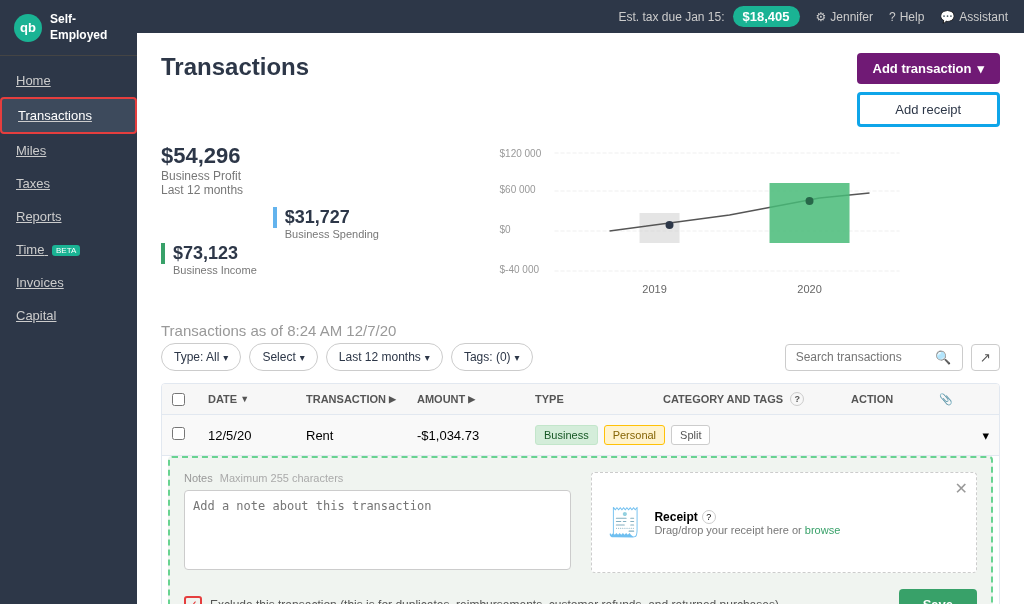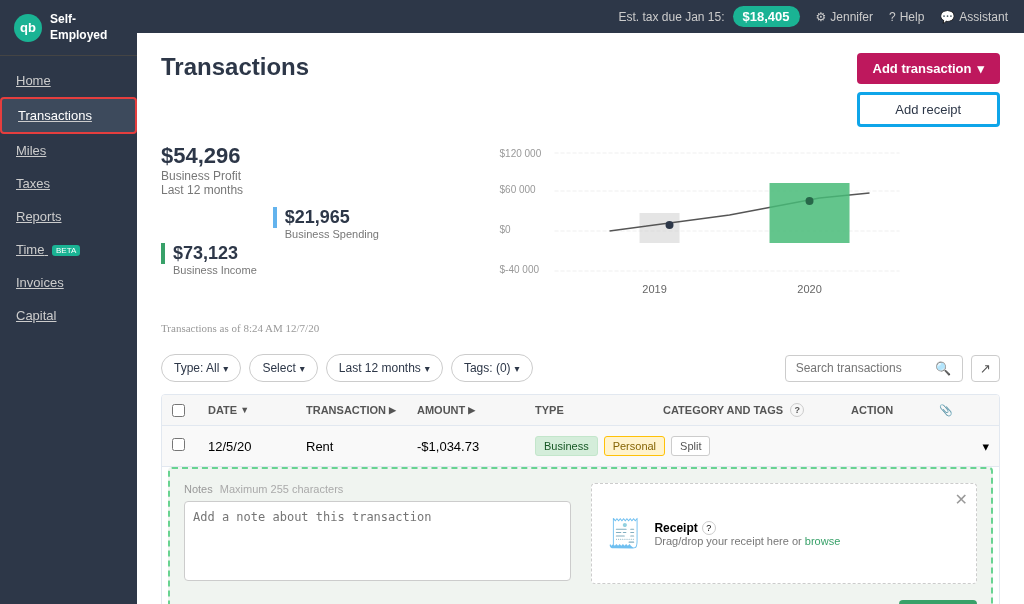--- a/index.html
+++ b/index.html
@@ -25,38 +25,38 @@
     .topbar-tax-amount { background: #1ab394; color: white; padding: 3px 10px; border-radius: 12px; font-weight: 700; font-size: 13px; }
     .topbar-item { display: flex; align-items: center; gap: 4px; color: #ccc; cursor: pointer; }
 
     
     .content { flex: 1; overflow-y: auto; padding: 20px 24px; background: white; }
 
     
     .page-header { display: flex; justify-content: space-between; align-items: flex-start; margin-bottom: 16px; }
     .page-title { font-size: 24px; font-weight: 600; color: #2d3748; }
     .header-buttons { display: flex; gap: 8px; flex-direction: column; align-items: flex-end; }
-    .btn-add-transaction { background: #be185d; color: white; border: none; padding: 8px 16px; border-radius: 4px; cursor: pointer; font-size: 13px; font-weight: 600; display: flex; align-items: center; gap: 6px; }
+    .btn-add-transaction { background: #701a75; color: white; border: none; padding: 8px 16px; border-radius: 4px; cursor: pointer; font-size: 13px; font-weight: 600; display: flex; align-items: center; gap: 6px; }
     .btn-add-receipt { background: white; color: #2d3748; border: 3px solid #0ea5e9; padding: 7px 16px; border-radius: 4px; cursor: pointer; font-size: 13px; width: 100%; }
 
     
     .summary-section { display: flex; gap: 20px; margin-bottom: 16px; align-items: flex-start; }
     .summary-cards { display: flex; flex-direction: column; gap: 10px; }
     .summary-main { }
     .summary-main-amount { font-size: 22px; font-weight: 700; color: #2d3748; }
     .summary-main-label { font-size: 12px; color: #777; }
     .summary-sub { display: flex; gap: 16px; }
     .summary-sub-card { display: flex; flex-direction: column; }
     .summary-sub-amount { font-size: 18px; font-weight: 700; }
     .summary-sub-amount.income { color: #2d3748; border-left: 4px solid #38a169; padding-left: 8px; margin-top: 36px; }
     .summary-sub-amount.spending { color: #2d3748; border-left: 4px solid #63b3ed; padding-left: 8px; }
     .summary-sub-label { font-size: 11px; color: #777; padding-left: 12px; }
 
     
-    .timestamp { font-size: 11px; color: #999; margin-bottom: 20px; font-family: Liberation Serif, serif; }
+    .timestamp { font-size: 15px; color: #999; margin-bottom: 4px; }
 
     
     .filter-bar { display: flex; gap: 8px; align-items: center; margin-bottom: 12px; flex-wrap: wrap; }
     .filter-btn { background: white; border: 1px solid #ccc; border-radius: 20px; padding: 6px 12px; cursor: pointer; font-size: 12px; display: flex; align-items: center; gap: 4px; color: #2d3748; }
     .search-box { display: flex; align-items: center; border: 1px solid #ccc; border-radius: 4px; padding: 5px 10px; background: white; margin-left: auto; }
     .search-box input { border: none; outline: none; font-size: 12px; width: 140px; }
     .export-btn { background: none; border: 1px solid #ccc; border-radius: 4px; padding: 5px 8px; cursor: pointer; color: #555; }
 
     
     .table-container { border: 1px solid #e2e8f0; border-radius: 4px; overflow: hidden; }
@@ -161,21 +161,21 @@
           <div class="summary-main-amount">$54,296</div>
           <div class="summary-main-label">Business Profit</div>
           <div class="summary-main-label">Last 12 months</div>
         </div>
         <div class="summary-sub">
           <div class="summary-sub-card">
             <div class="summary-sub-amount income">$73,123</div>
             <div class="summary-sub-label">Business Income</div>
           </div>
           <div class="summary-sub-card">
-            <div class="summary-sub-amount spending">$21,965</div>
+            <div class="summary-sub-amount spending">$31,727</div>
             <div class="summary-sub-label">Business Spending</div>
           </div>
         </div>
       </div>
 
       <div class="chart-wrapper" style="flex:1;padding-left:20px;">
         <svg width="100%" height="160" viewBox="0 0 420 160">
 
           <text x="0" y="14" font-size="10" fill="#999">$120 000</text>
           <text x="0" y="50" font-size="10" fill="#999">$60 000</text>

